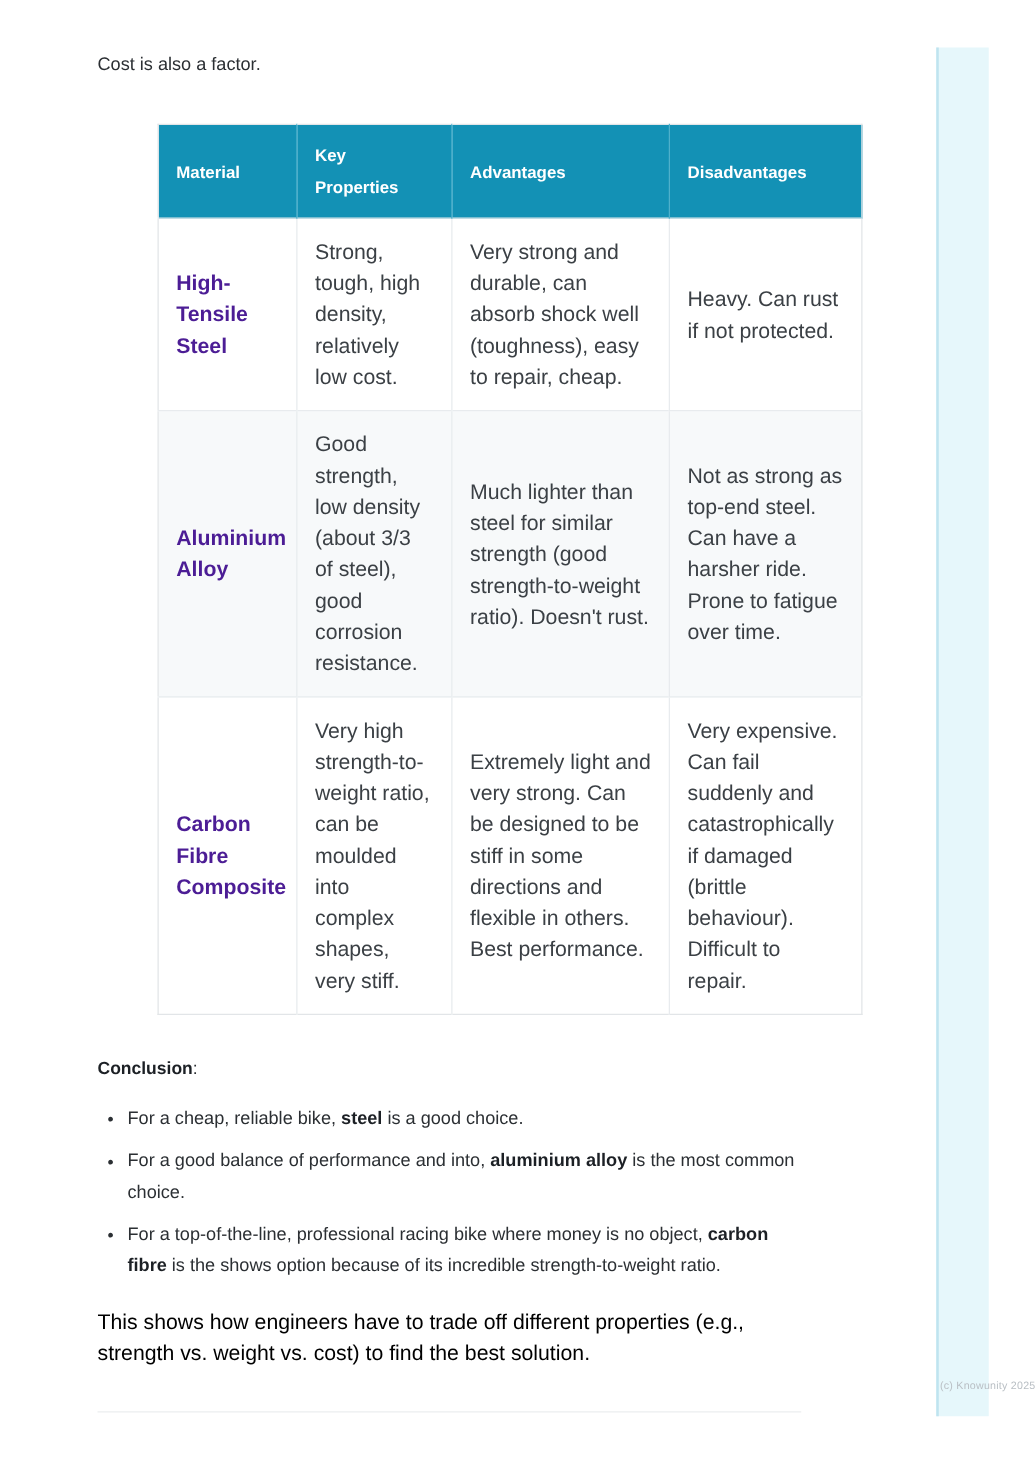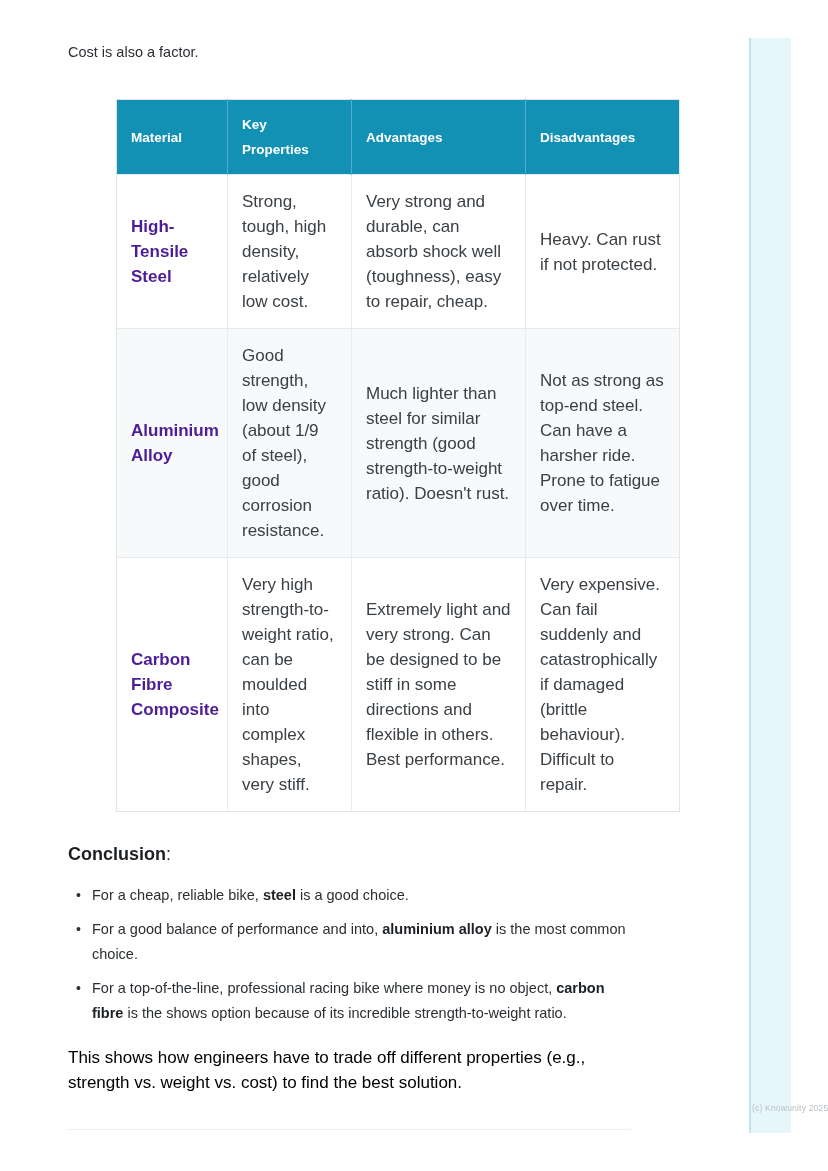--- a/index.html
+++ b/index.html
@@ -31,21 +31,21 @@
   #page {
     position: absolute;
     left: 0;
     top: 0;
     width: 828px;
     height: 1171px;
   }
 
   .content {
     position: absolute;
-    left: 68px;
+    left: 78px;
     top: 40px;
     width: 565px;
   }
 
   p.para {
     margin: 0 0 0 0;
     font-size: 14.5px;
     line-height: 25px;
     color: #2b2f33;
   }
@@ -93,21 +93,21 @@
   table.mat-table tbody td:last-child { border-right: none; }
   table.mat-table tbody td.mat-name {
     font-weight: bold;
     color: #4c1d95;
   }
   table.mat-table tbody tr.alt td { background: #f7f9fa; }
 
   
   .conc-head {
     margin: 30px 0 0 0;
-    font-size: 18px;
+    font-size: 14px;
     line-height: 25px;
     color: #2b2f33;
   }
   .conc-head b { font-weight: bold; color: #1c2025; }
 
   ul.conc-list {
     margin: 16px 0 0 0;
     padding-left: 24px;
     list-style: none;
   }
@@ -183,21 +183,21 @@
       </thead>
       <tbody>
         <tr>
           <td class="mat-name">High-Tensile Steel</td>
           <td>Strong, tough, high density, relatively low cost.</td>
           <td>Very strong and durable, can absorb shock well (toughness), easy to repair, cheap.</td>
           <td>Heavy. Can rust if not protected.</td>
         </tr>
         <tr class="alt">
           <td class="mat-name">Aluminium Alloy</td>
-          <td>Good strength, low density (about 1/9 of steel), good corrosion resistance.</td>
+          <td>Good strength, low density (about 3/3 of steel), good corrosion resistance.</td>
           <td>Much lighter than steel for similar strength (good strength-to-weight ratio). Doesn't rust.</td>
           <td>Not as strong as top-end steel. Can have a harsher ride. Prone to fatigue over time.</td>
         </tr>
         <tr>
           <td class="mat-name">Carbon Fibre Composite</td>
           <td>Very high strength-to-weight ratio, can be moulded into complex shapes, very stiff.</td>
           <td>Extremely light and very strong. Can be designed to be stiff in some directions and flexible in others. Best performance.</td>
           <td>Very expensive. Can fail suddenly and catastrophically if damaged (brittle behaviour). Difficult to repair.</td>
         </tr>
       </tbody>

